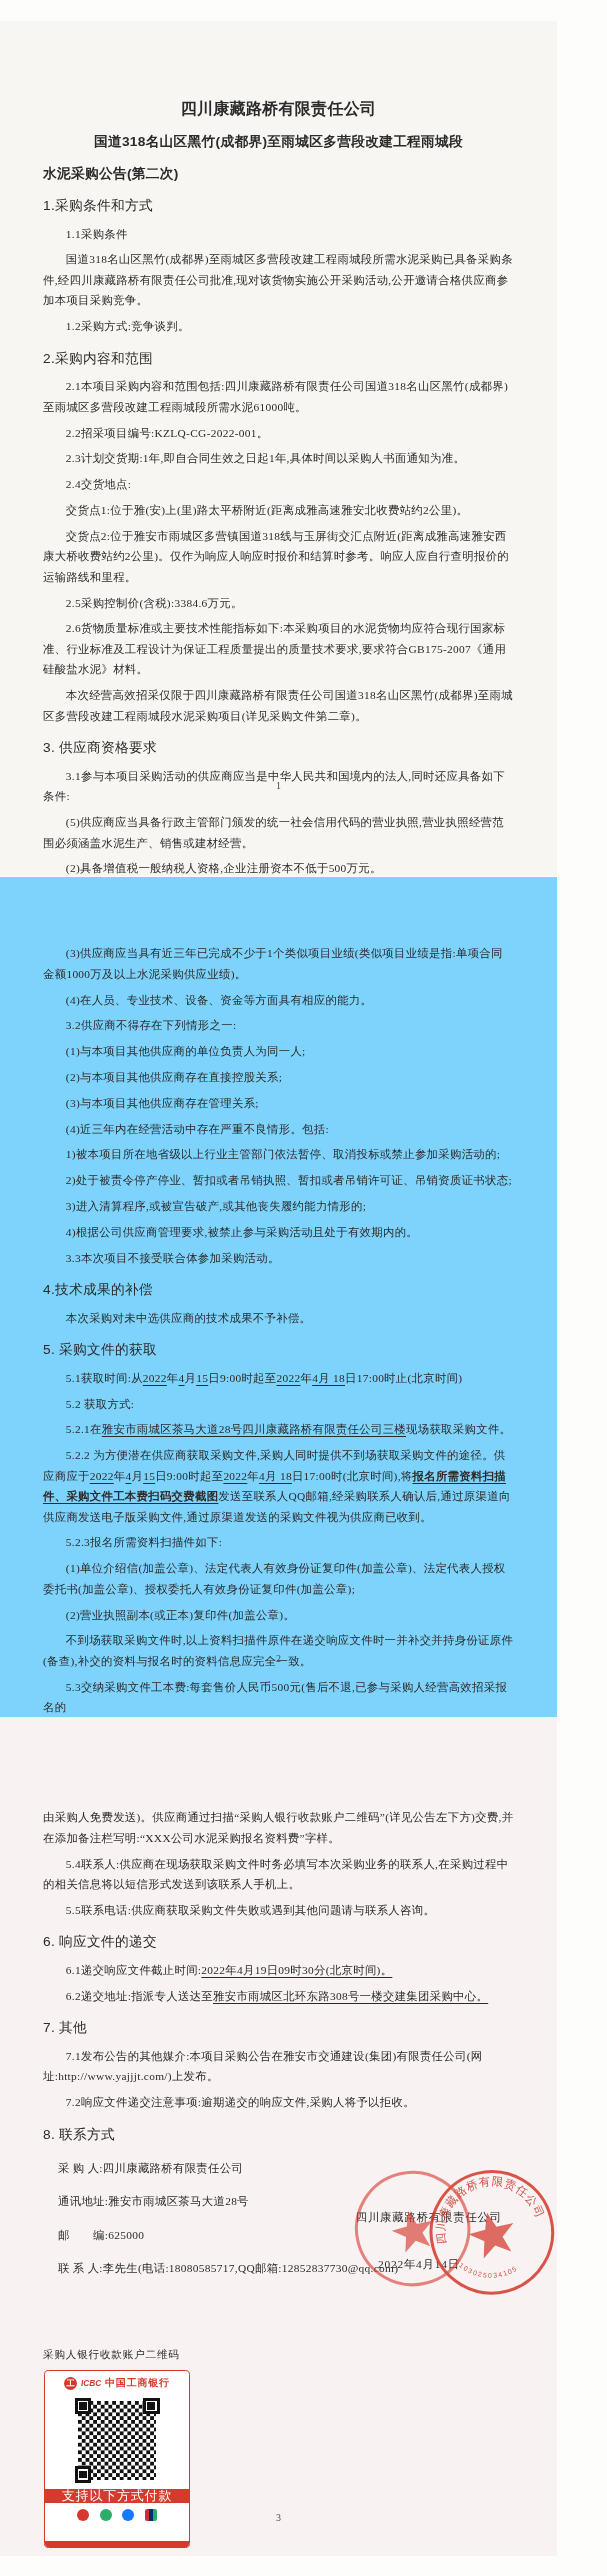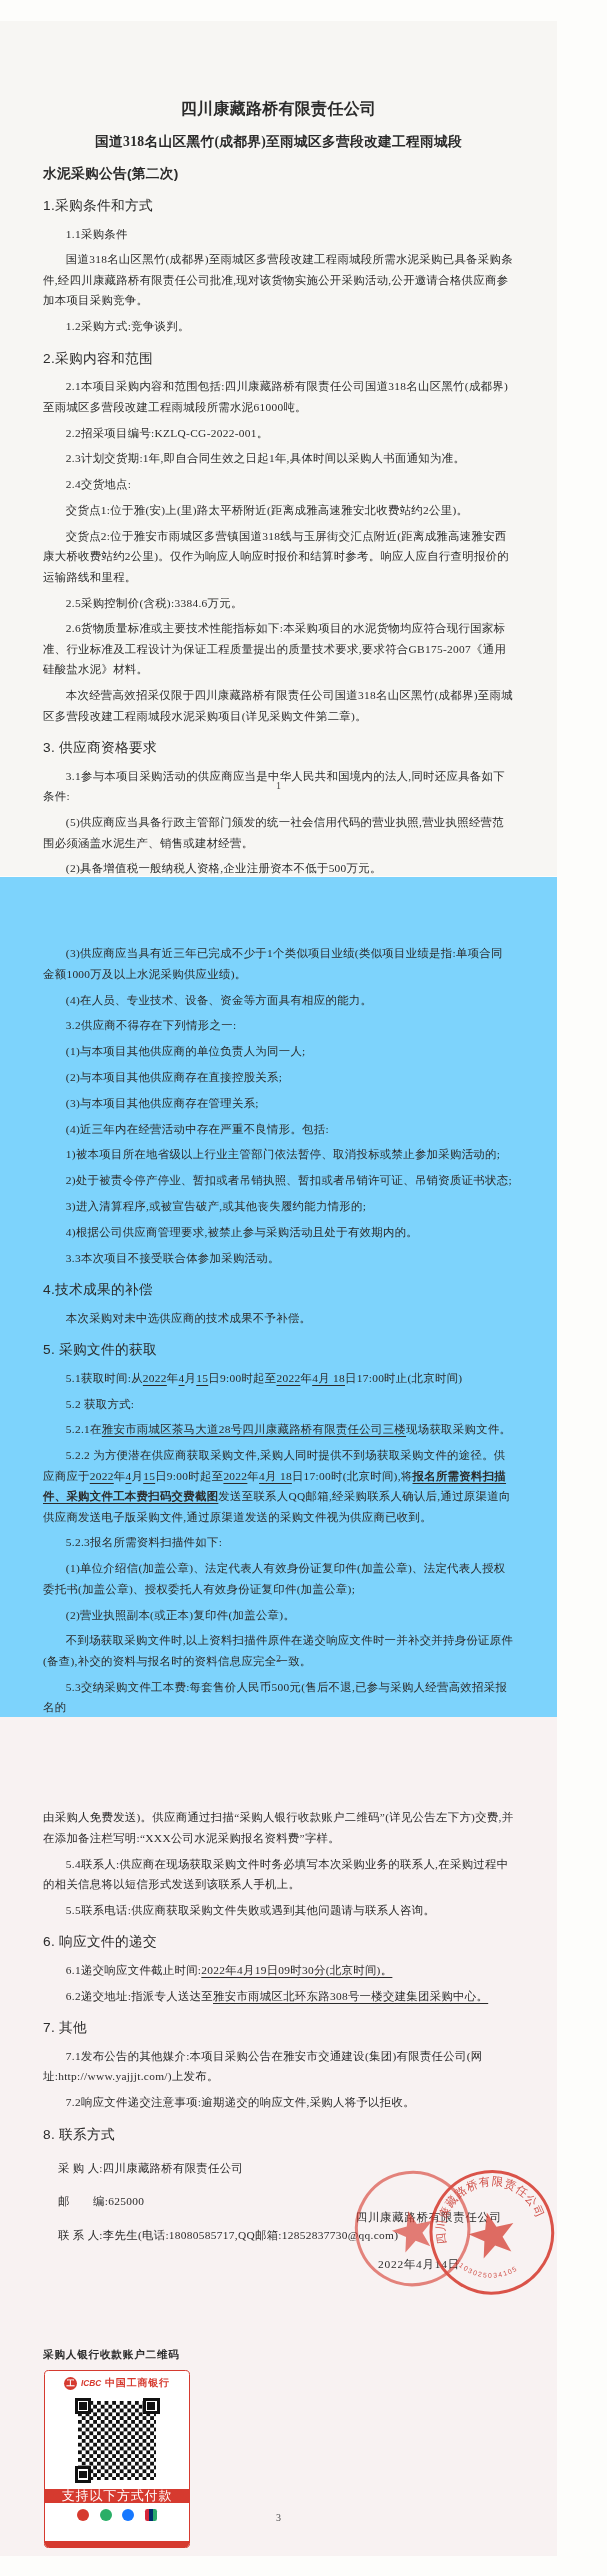--- a/index.html
+++ b/index.html
@@ -6,21 +6,21 @@
   #doc{position:relative;width:607px;height:2576px;margin:0 auto;background:#fdfdfb;
        font-family:"Liberation Serif","DejaVu Serif",serif;color:#2b2b2b;}
   .page{position:absolute;left:0;width:557px;box-sizing:border-box;padding:0 43px;}
   .p1{top:21px;height:855px;background:#f7f6f3;padding-top:76px;}
   .p2{top:877px;height:840px;background:#7dd3fc;padding-top:61px;}
   .p3{top:1717px;height:839px;background:#f8f2f2;padding-top:85px;}
 
   .blk{margin:5.3px 0;font-size:11.4px;line-height:20.5px;letter-spacing:0.3px;}
   .title1{font-family:"Liberation Sans","DejaVu Sans",sans-serif;font-weight:bold;
           font-size:16px;line-height:23px;text-align:center;margin:0 0 12px;}
-  .title2{font-family:Liberation Serif, serif;font-weight:bold;
+  .title2{font-family:Liberation Sans, sans-serif;font-weight:bold;
           font-size:13.7px;line-height:20px;text-align:center;margin:0 0 12px;}
   .title3{font-family:"Liberation Sans","DejaVu Sans",sans-serif;font-weight:bold;
           font-size:13.7px;line-height:20px;margin:0 0 10.6px;}
   .h{font-family:"Liberation Sans","DejaVu Sans",sans-serif;font-weight:normal;
      font-size:13.7px;line-height:20px;margin:12px 0 7.6px;text-indent:0;}
   .p{text-indent:2em;}
   .noind{text-indent:0;}
   .pc{text-indent:0;margin:13px 15px;}
   .u{text-decoration:underline;text-underline-offset:3px;}
   .b{font-weight:bold;}
@@ -29,21 +29,21 @@
   .p1 .pagenum{top:759px;}
   .p2 .pagenum{top:776px;}
   .p3 .pagenum{top:795px;}
 
   
   .sig-company{position:absolute;top:493px;right:55px;font-size:11.4px;letter-spacing:0.8px;}
   .sig-date{position:absolute;top:540px;right:97px;font-size:11.4px;letter-spacing:0.8px;}
   .seal-svg{position:absolute;top:425px;left:351px;pointer-events:none;}
 
   
-  .qr-label{position:absolute;top:631px;left:43px;font-size:10.6px;letter-spacing:0.8px;font-weight:bold;}
+  .qr-label{position:absolute;top:631px;left:43px;font-size:10.6px;letter-spacing:0.8px;}
   .qr-card{position:absolute;top:653px;left:44px;width:144px;height:176px;background:#ffffff;
            border:1.5px solid #d63a2f;border-radius:4.6px;overflow:hidden;
            display:flex;flex-direction:column;align-items:center;
            font-family:"Liberation Sans","DejaVu Sans",sans-serif;}
   .qr-bank{display:flex;align-items:center;gap:3.8px;margin-top:5.3px;}
   .qr-emblem{width:13px;height:13px;border-radius:50%;background:#d63a2f;color:#fff;
              font-size:8.3px;line-height:13px;text-align:center;font-weight:bold;}
   .qr-bank-abbr{color:#d63a2f;font-weight:bold;font-size:8.3px;font-style:italic;}
   .qr-bank-name{color:#d63a2f;font-weight:bold;font-size:10px;letter-spacing:0.8px;}
   .qr-box{position:relative;width:88px;height:88px;margin:6px 0 4.6px;background:#fff;}
@@ -132,20 +132,21 @@
         <p class="blk p"><span>5.4联系人:供应商在现场获取采购文件时务必填写本次采购业务的联系人,在采购过程中的相关信息将以短信形式发送到该联系人手机上。</span></p>
         <p class="blk p"><span>5.5联系电话:供应商获取采购文件失败或遇到其他问题请与联系人咨询。</span></p>
         <h2 class="blk h"><span>6. 响应文件的递交</span></h2>
         <p class="blk p"><span>6.1递交响应文件截止时间:</span><span class="u">2022年4月19日09时30分(北京时间)。</span></p>
         <p class="blk p"><span>6.2递交地址:指派专人送达至</span><span class="u">雅安市雨城区北环东路308号一楼交建集团采购中心。</span></p>
         <h2 class="blk h"><span>7. 其他</span></h2>
         <p class="blk p"><span>7.1发布公告的其他媒介:本项目采购公告在雅安市交通建设(集团)有限责任公司(网址:http://www.yajjjt.com/)上发布。</span></p>
         <p class="blk p"><span>7.2响应文件递交注意事项:逾期递交的响应文件,采购人将予以拒收。</span></p>
         <h2 class="blk h"><span>8. 联系方式</span></h2>
         <p class="blk pc"><span>采 购 人:四川康藏路桥有限责任公司</span></p>
+        <p class="blk pc"><span>通讯地址:雅安市雨城区茶马大道28号</span></p>
         <p class="blk pc"><span>邮　　编:625000</span></p>
         <p class="blk pc"><span>联 系 人:李先生(电话:18080585717,QQ邮箱:12852837730@qq.com)</span></p>
       </div>
 
     <div class="sig-company">四川康藏路桥有限责任公司</div>
     <div class="sig-date">2022年4月14日</div>
 
     <svg class="seal-svg" width="243" height="190" viewBox="0 0 320 250">
       <defs>
         <path id="star" d="M0,-32 L-7.64,-10.52 L-30.43,-9.89 L-12.36,4.02 L-18.81,25.89 L0,13 L18.81,25.89 L12.36,4.02 L30.43,-9.89 L7.64,-10.52 Z"></path>

